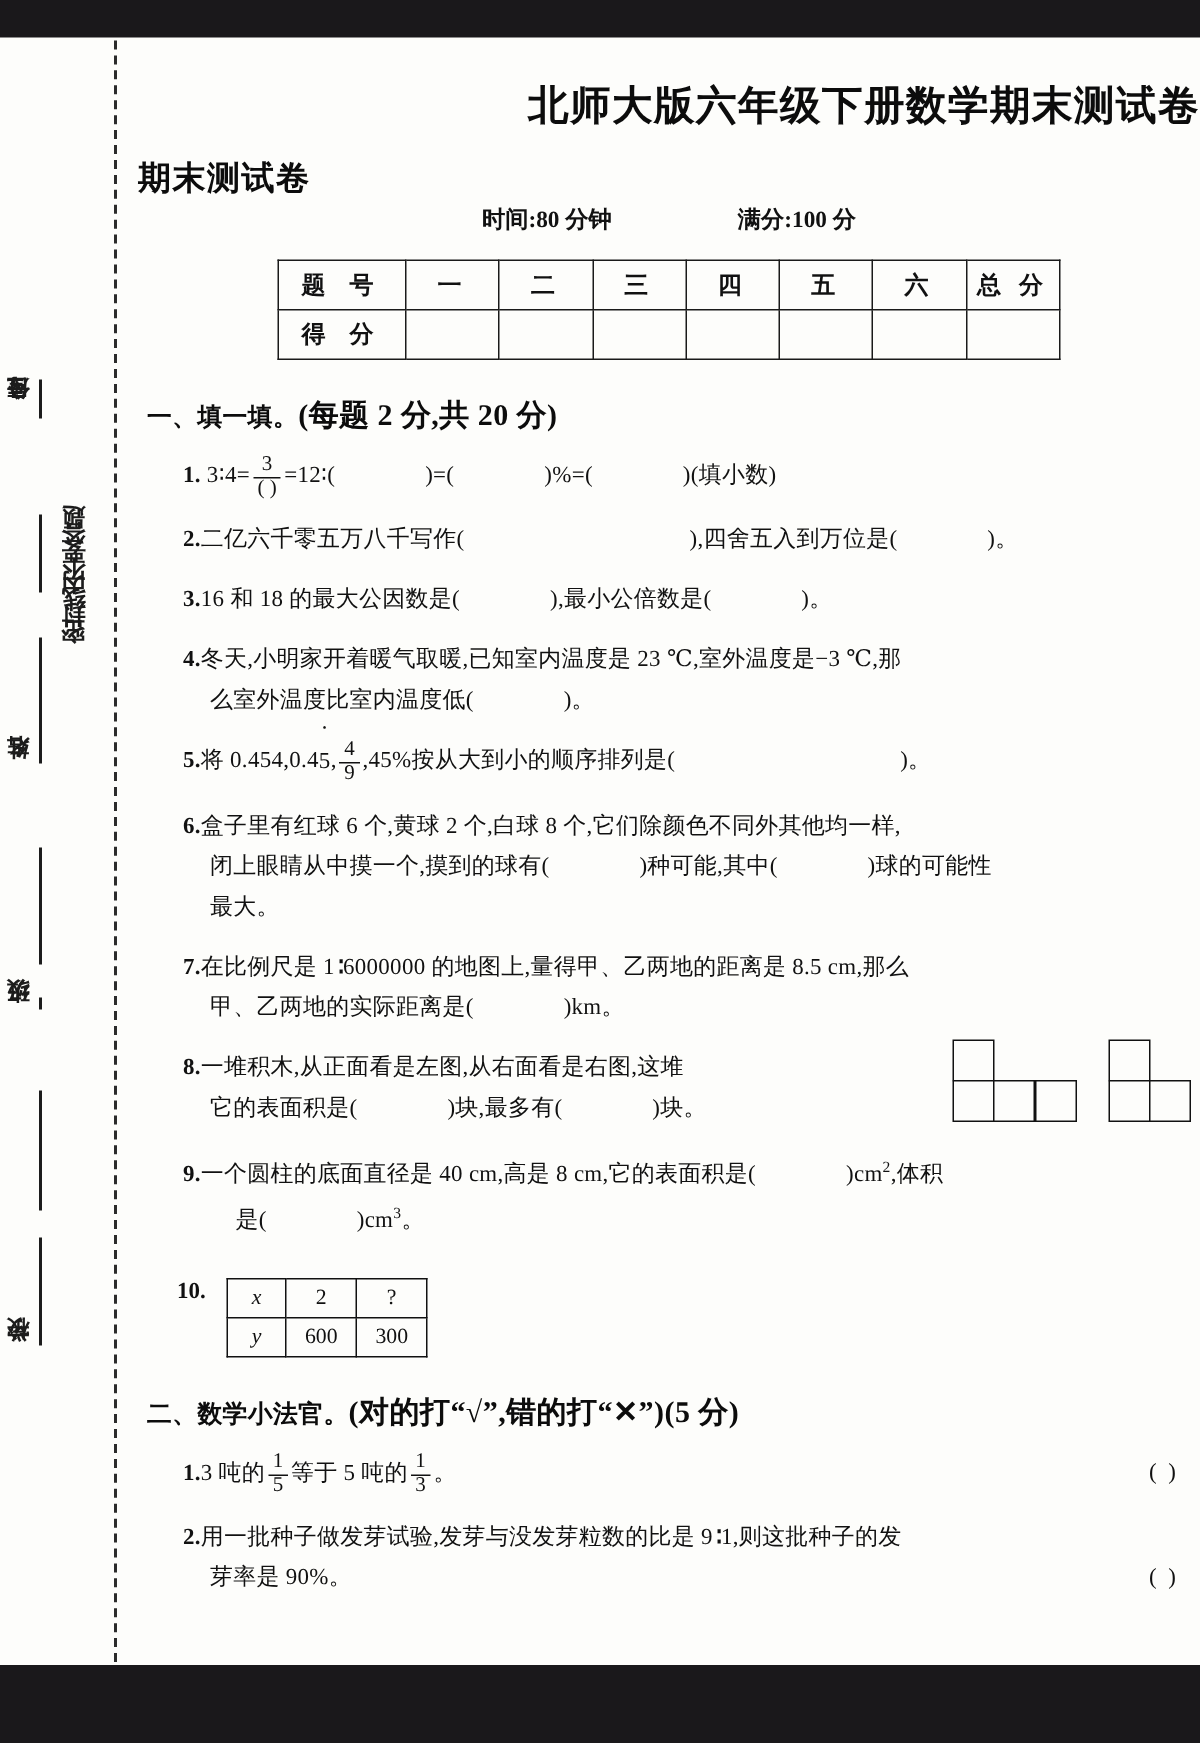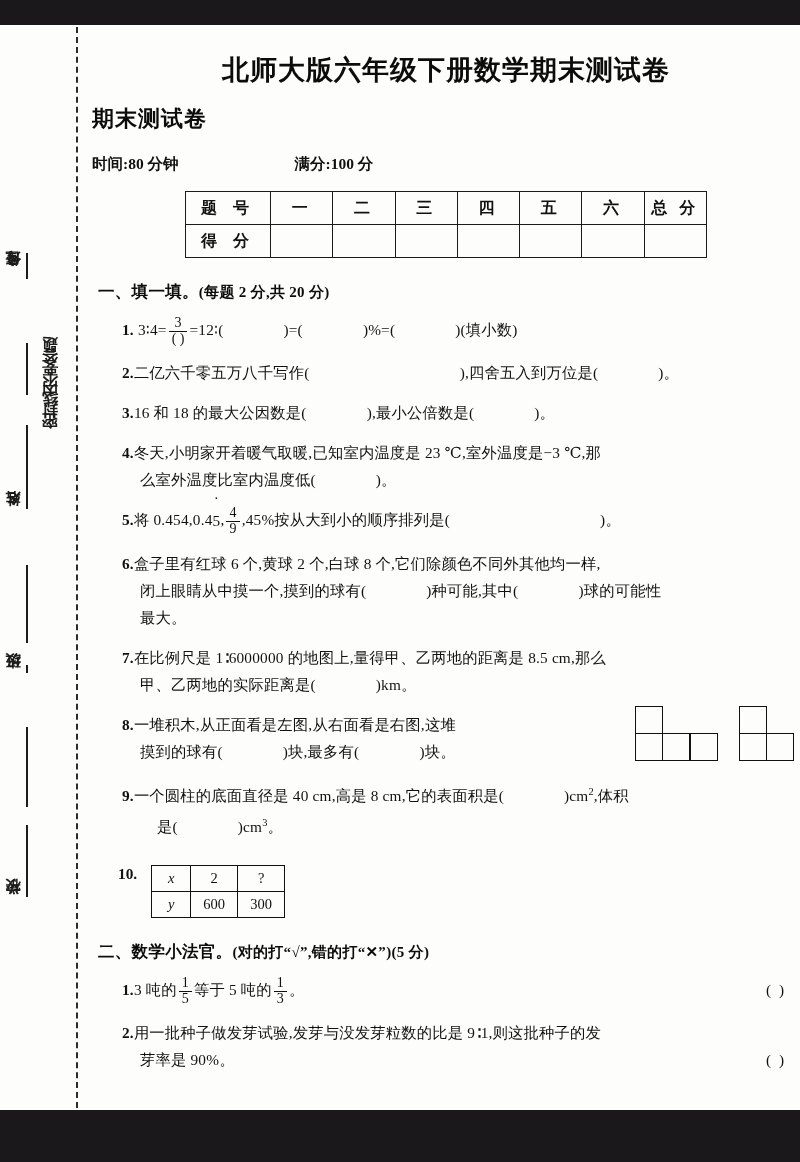--- a/index.html
+++ b/index.html
@@ -88,40 +88,41 @@
     position: absolute;
     left: 92px;
     top: 0;
     width: 708px;
     height: 100%;
     color: #111;
   }
 
   
   .doc-title {
-    text-align: center;
+    text-align: right;
     font-size: 27px;
     font-weight: 700;
     letter-spacing: 1px;
     margin: 27px 0 0 0;
     color: #0c0c0c;
   }
   .doc-subtitle {
     font-size: 22px;
     font-weight: 700;
     letter-spacing: 1px;
     margin: 16px 0 0 0;
     color: #0c0c0c;
   }
   .meta-row {
     display: flex;
-    gap: 116px;
+    justify-content: center;
+    gap: 84px;
     font-size: 15.5px;
     font-weight: 700;
-    margin-top: 20px;
+    margin-top: 2px;
     color: #111;
   }
 
   
   table.score-table {
     border-collapse: collapse;
     margin: 16px auto 0 auto;
     width: 522px;
     table-layout: fixed;
   }
@@ -139,21 +140,21 @@
   table.score-table td.hdr-cell { width: 84px; letter-spacing: 6px; }
 
   
   .section-head {
     font-size: 16.5px;
     font-weight: 700;
     margin: 23px 0 0 6px;
     color: #0c0c0c;
     letter-spacing: 0.3px;
   }
-  .section-head .sub { font-size: 15px; font-weight: 700; }
+  .section-head .sub { font-size: 20px; font-weight: 700; }
 
   .q {
     position: relative;
     margin: 13px 0 0 30px;
     font-size: 15.3px;
     line-height: 27px;
     color: #111;
     letter-spacing: 0.2px;
   }
   .q .num { font-weight: 700; }
@@ -346,21 +347,21 @@
     <div class="q">
       <span class="num">7.</span><span>在比例尺是 1∶6000000 的地图上,量得甲、乙两地的距离是 8.5 cm,那么</span>
       <div class="q-indent" style="margin-left:18px">
         <span>甲、乙两地的实际距离是(</span><span class="blank-m"></span><span>)km。</span>
       </div>
     </div>
 
     <div class="q">
       <span class="num">8.</span><span>一堆积木,从正面看是左图,从右面看是右图,这堆</span>
       <div class="q-indent" style="margin-left:18px">
-        <span>摸到的球有(</span><span class="blank-m"></span><span>)块,最多有(</span><span class="blank-m"></span><span>)块。</span>
+        <span>它的表面积是(</span><span class="blank-m"></span><span>)块,最多有(</span><span class="blank-m"></span><span>)块。</span>
       </div>
 
       <div class="blocks-wrap">
         <div class="blk-fig">
           <div class="blk-row">
             <div class="blk"></div>
           </div>
           <div class="blk-row">
             <div class="blk"></div>
             <div class="blk"></div>

